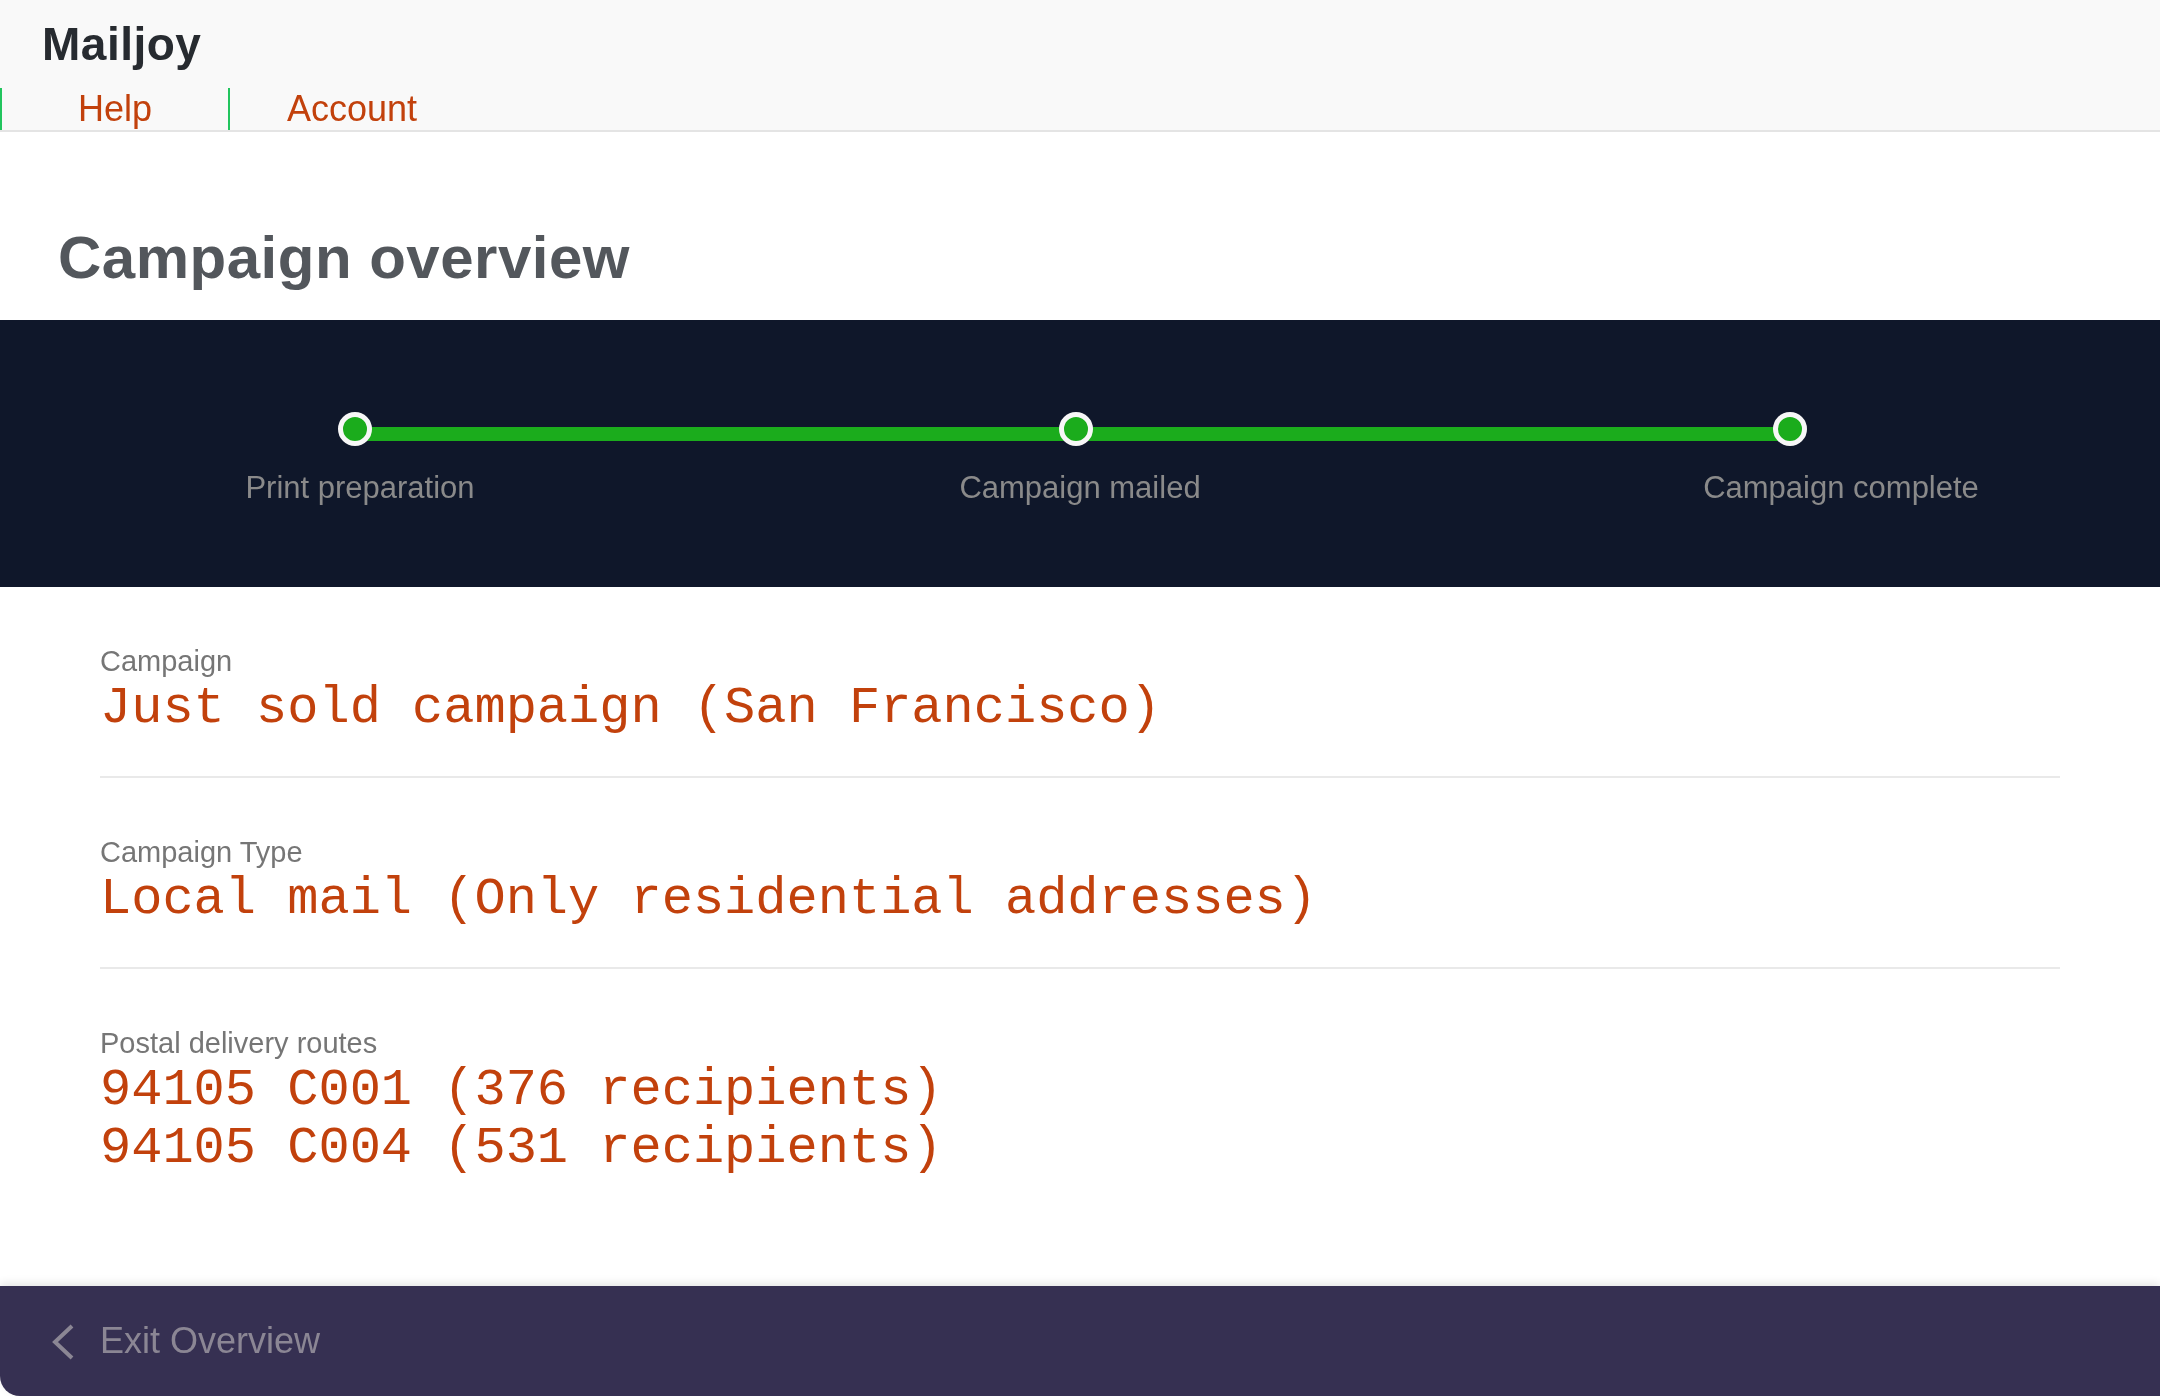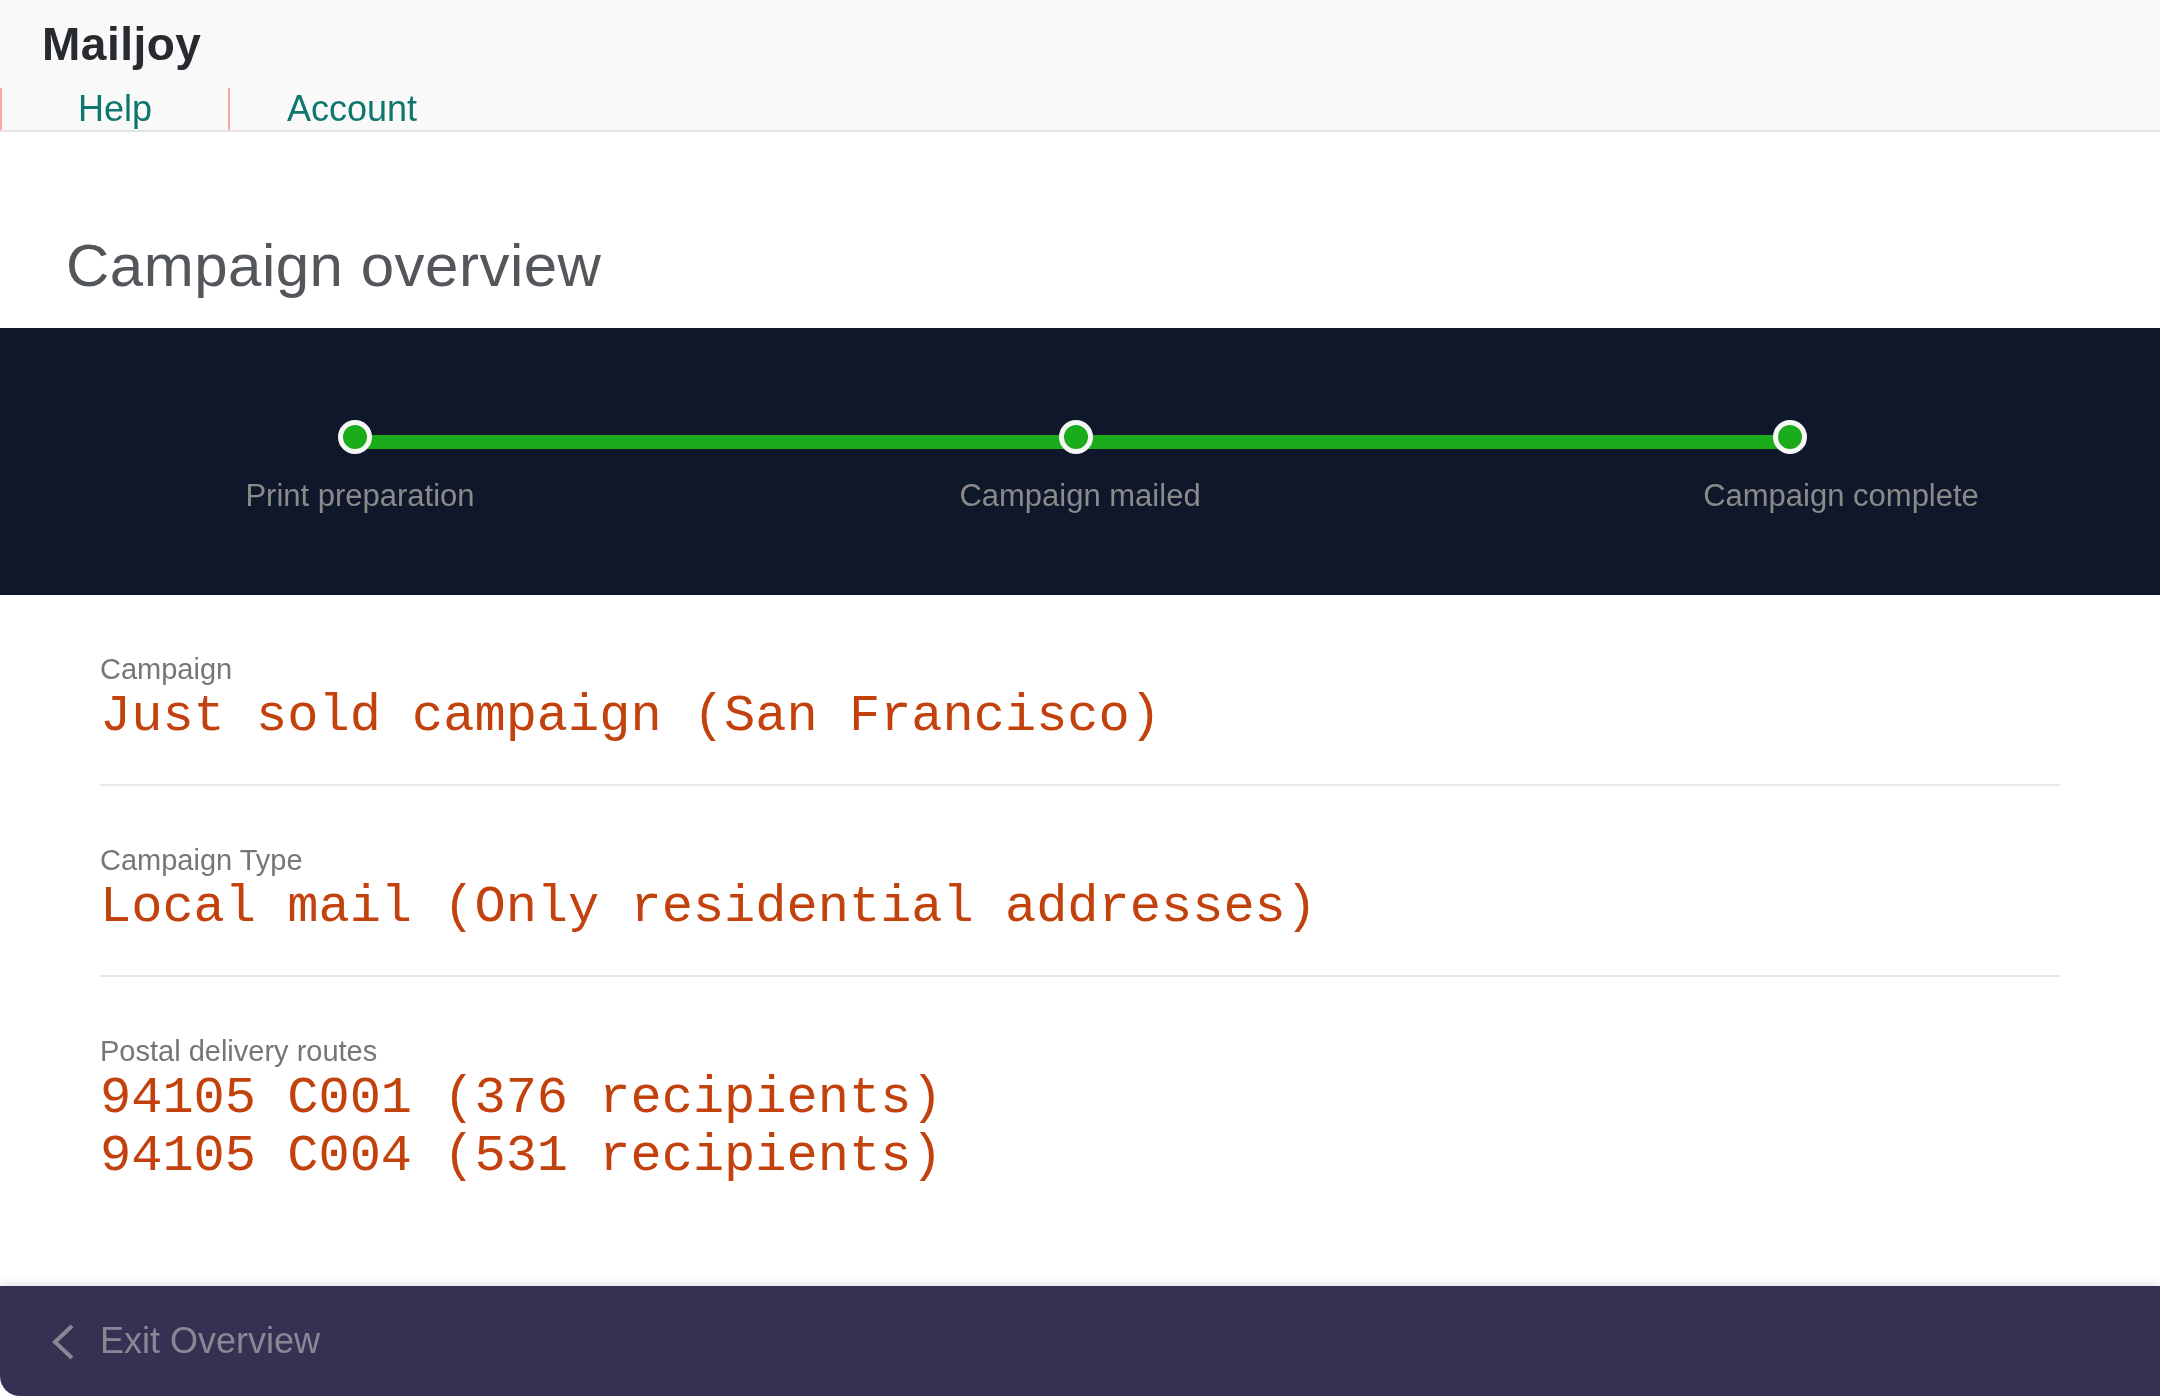--- a/index.html
+++ b/index.html
@@ -26,32 +26,32 @@
     display: flex; align-items: center;
     padding-left: 42px;
     font-size: 46px; font-weight: 700;
     color: #272b30;
     letter-spacing: 0.5px;
     cursor: pointer;
   }
   .nav { display: flex; }
   .nav-item {
     display: flex; align-items: center; justify-content: center;
-    border-left: 2px solid #fca5a5;
-    font-size: 36px; color: #0f766e;
+    border-left: 2px solid #22c55e;
+    font-size: 36px; color: #c2410c;
     cursor: pointer;
   }
   .nav-item.help { width: 228px; }
   .nav-item.account { width: 246px; }
 
   
   .page-head { padding: 83px 50px 0 50px; }
   .page-title {
-    margin: 16px;
-    font-size: 60px; font-weight: 400;
+    margin: 8px;
+    font-size: 60px; font-weight: 700;
     color: #53575c;
     letter-spacing: 0.5px;
     line-height: 70px;
   }
   .tab-link {
     display: inline-block;
     margin-top: 96px;
     font-size: 31px; line-height: 40px;
     color: #5d4fc4;
     cursor: pointer;

